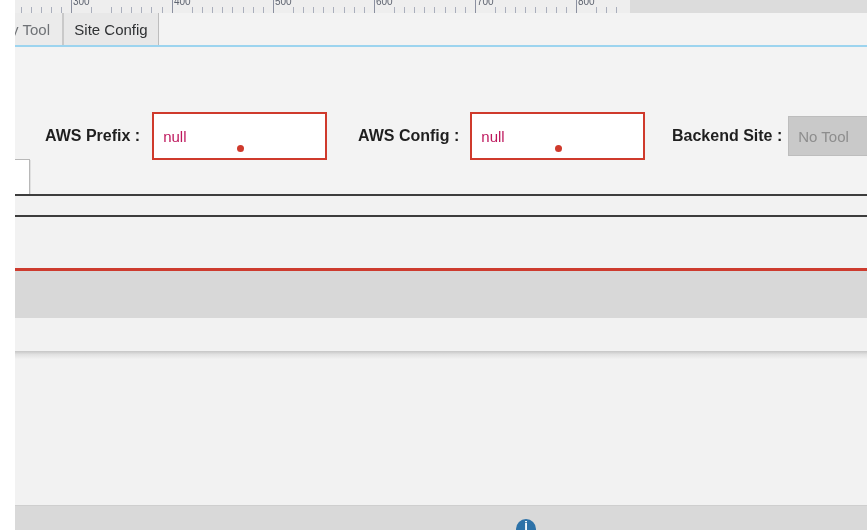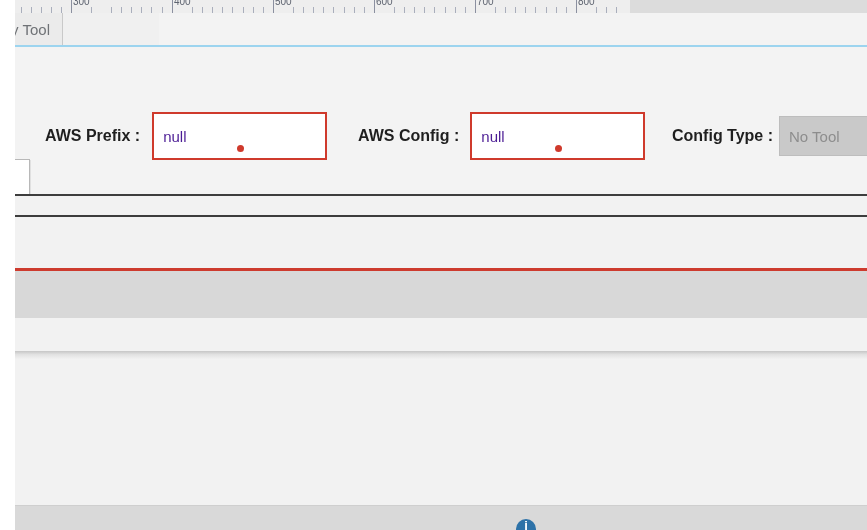--- a/index.html
+++ b/index.html
@@ -147,21 +147,21 @@
     font-weight: bold;
     color: #1f1f1f;
     white-space: nowrap;
     font-family: "Liberation Sans", sans-serif;
   }
 
   .field-input {
     box-sizing: border-box;
     background: #ffffff;
     font-size: 15px;
-    color: #4c1d95;
+    color: #be185d;
     display: flex;
     align-items: center;
     padding-left: 9px;
     position: relative;
     font-family: "Liberation Sans", sans-serif;
   }
   .field-input.err {
     border: 2px solid #cf3a2c;
   }
   .field-input.disabled {
@@ -384,20 +384,23 @@
     <div class="ruler-label" style="left:361px;">600</div>
     <div class="ruler-label" style="left:462px;">700</div>
     <div class="ruler-label" style="left:563px;">800</div>
   </div>
 
   <div class="tabbar">
     <div class="tab-rest"></div>
     <div class="tab partial">
       <span>y Tool</span>
     </div>
+    <div class="tab active">
+      <span>Site Config</span>
+    </div>
   </div>
 
   <div class="panel-top">
 
     <div class="left-partial"></div>
 
     <div class="form-row">
 
       <div class="field-group" style="left:30px;">
         <span class="field-label">AWS Prefix :</span>
@@ -409,21 +412,21 @@
 
       <div class="field-group" style="left:343px;">
         <span class="field-label">AWS Config :</span>
         <div class="field-input err" style="width:175px;height:48px;margin-left:11px;">
           <span>null</span>
           <span class="dot" style="left:83px;"></span>
         </div>
       </div>
 
       <div class="field-group" style="left:657px;">
-        <span class="field-label">Config Type :</span>
+        <span class="field-label">Backend Site :</span>
         <div class="field-input disabled" style="width:90px;height:40px;margin-left:6px;">
           <span>No Tool</span>
         </div>
       </div>
 
     </div>
   </div>
 
   <div class="sep sep-a"></div>
   <div class="band-mid"></div>

